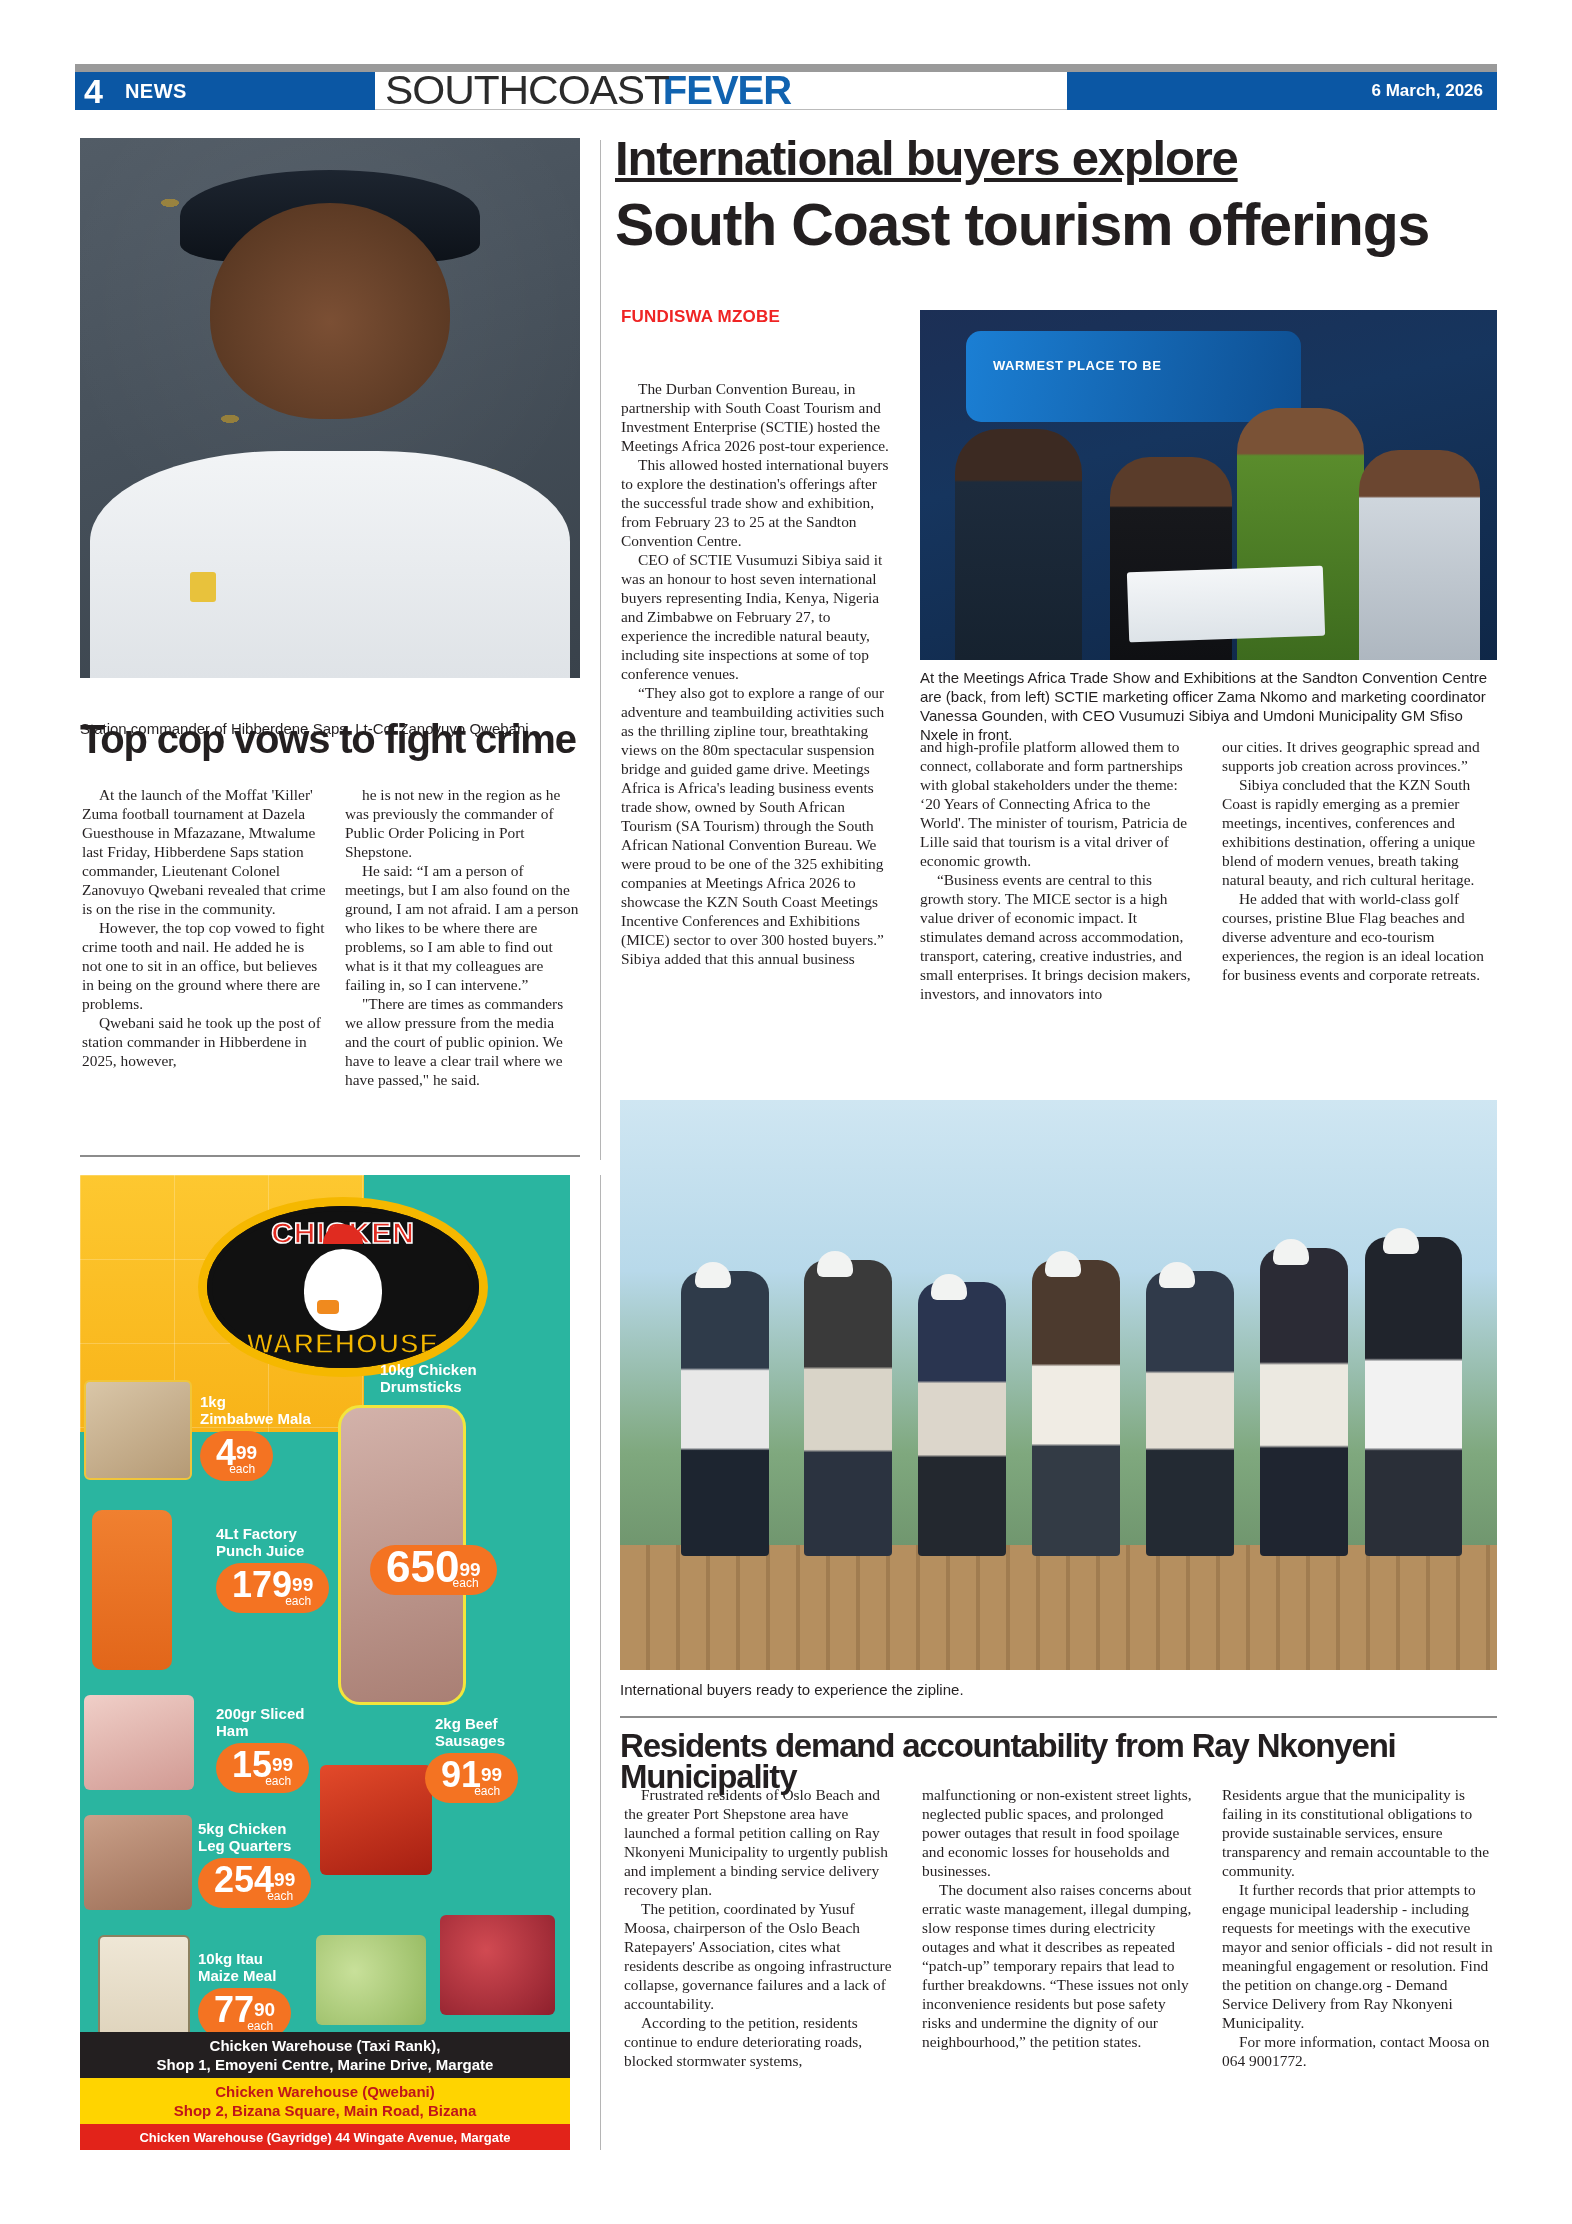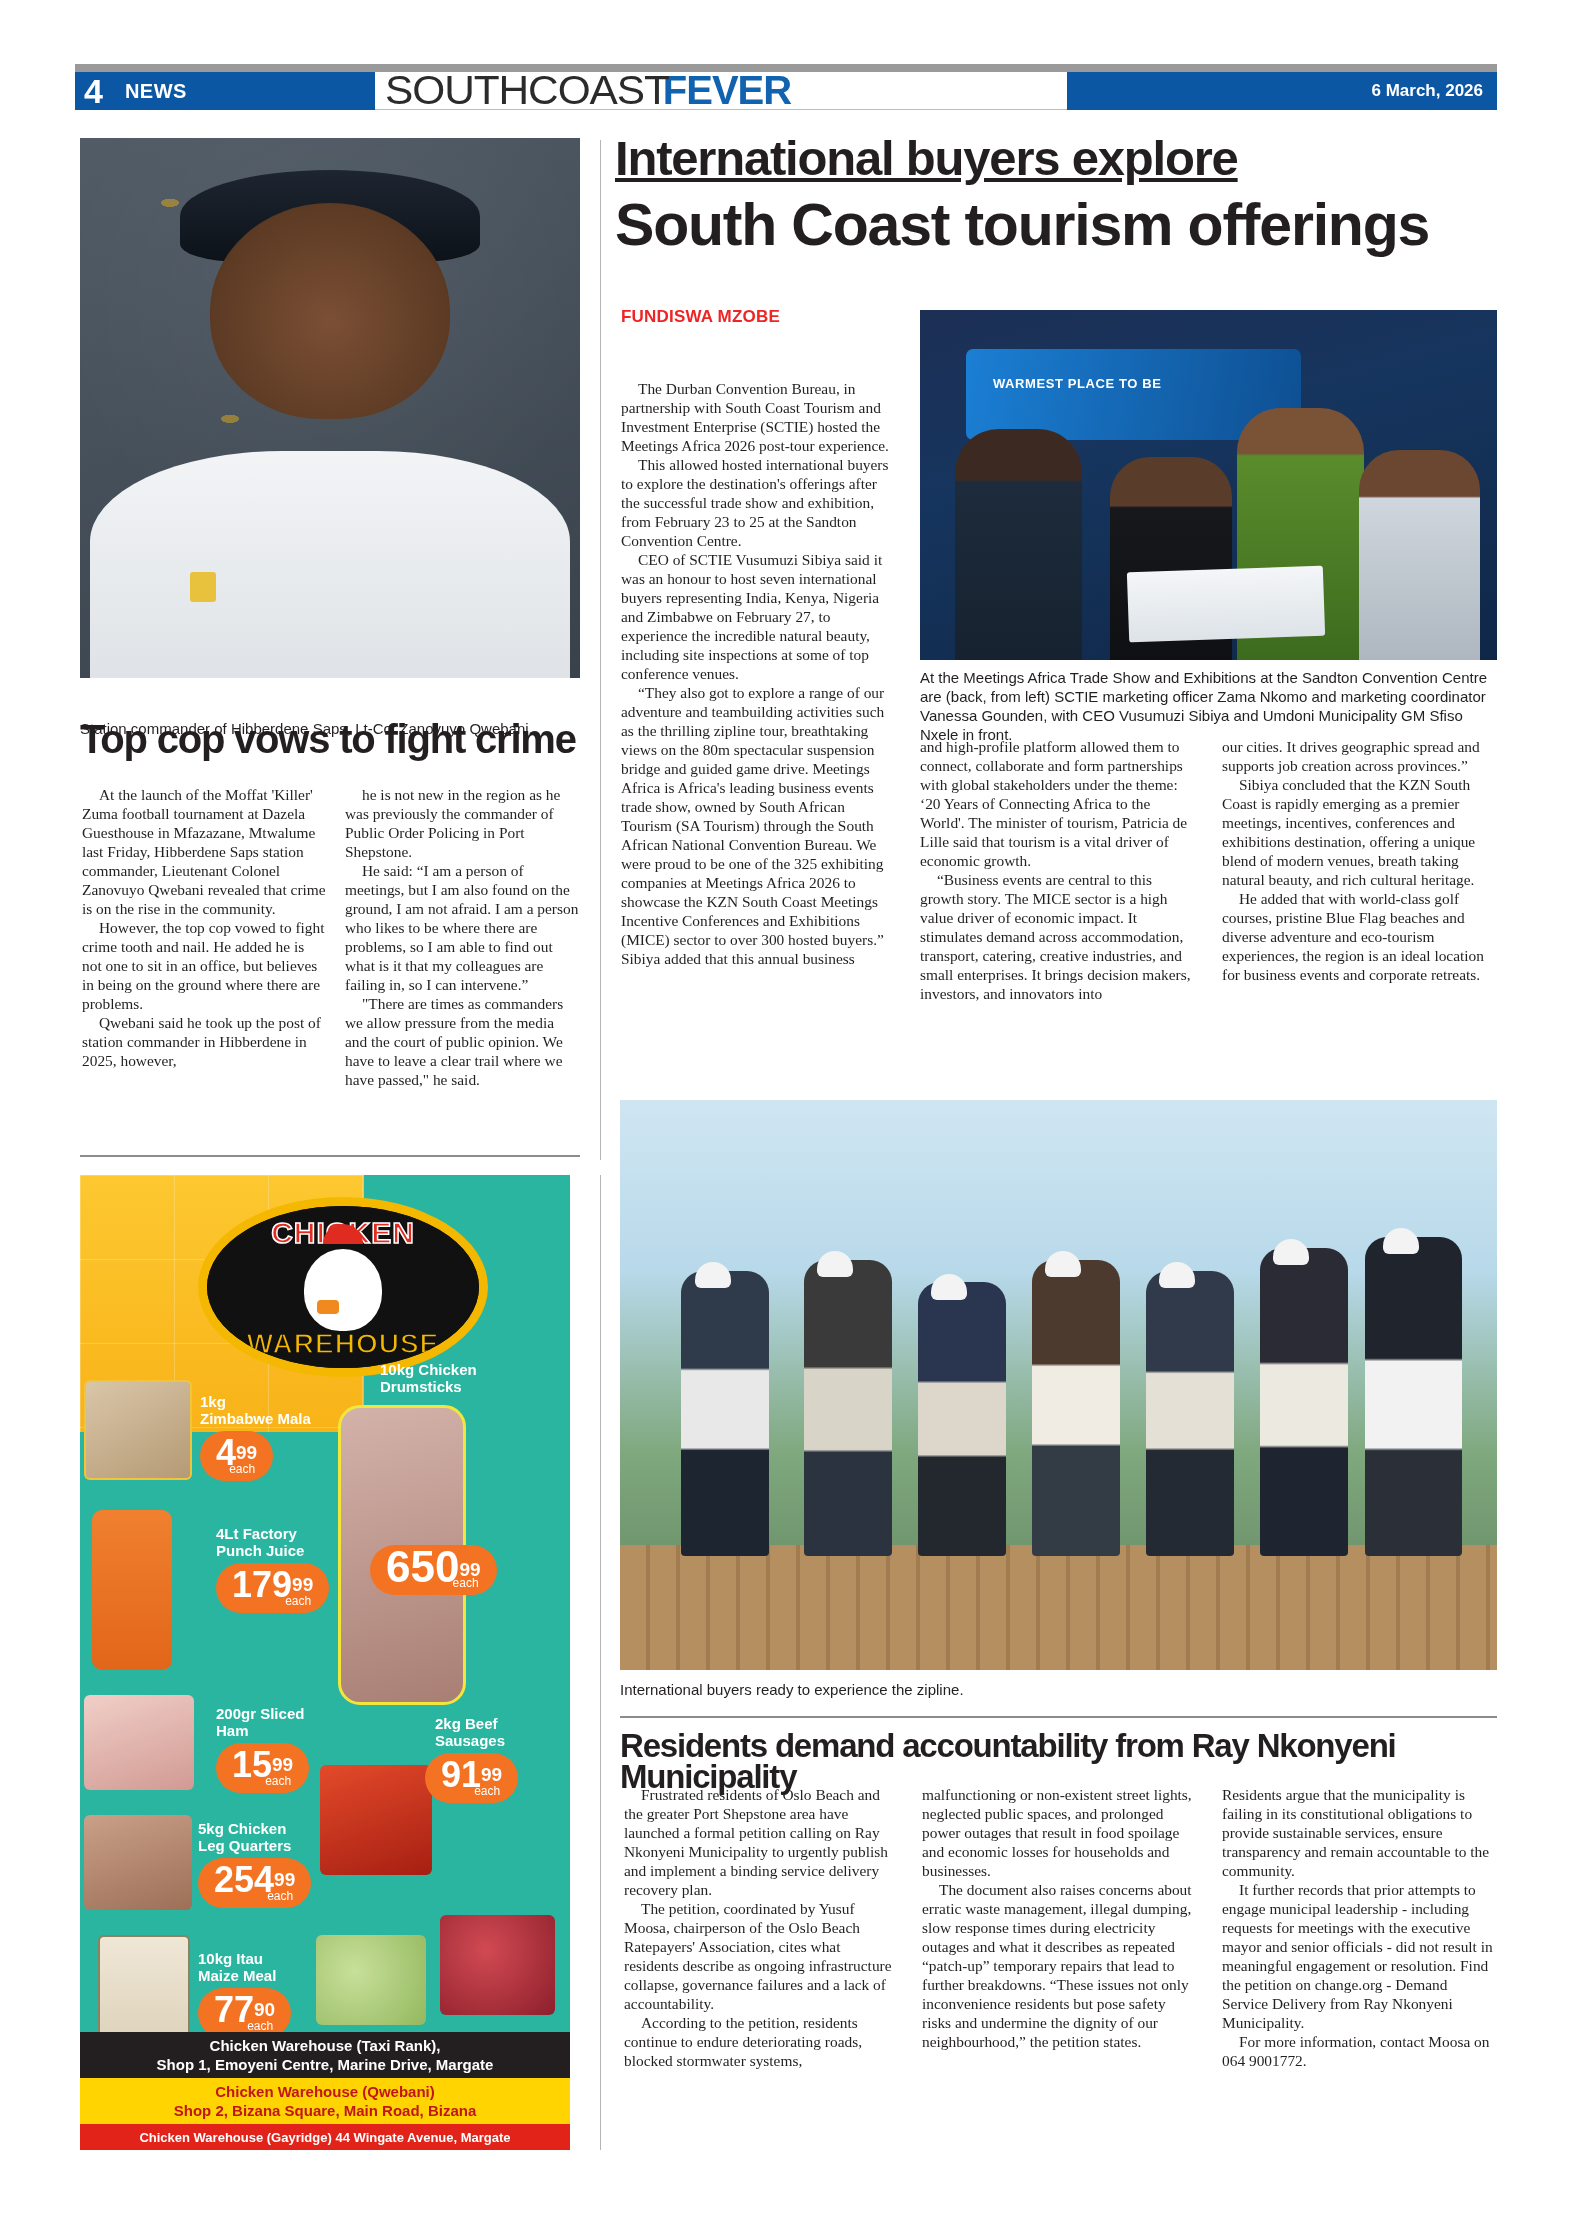--- a/index.html
+++ b/index.html
@@ -97,21 +97,21 @@
     background: linear-gradient(180deg,#f2f4f6,#dfe3e7); border-radius: 40% 40% 0 0;
   }
   .ph-cop .badge {
     position:absolute; left:22%; bottom:14%; width:26px; height:30px;
     background:#e8c23c; border-radius:3px;
   }
 
   .ph-trade { background: linear-gradient(165deg,#1c2f55 0%,#16355e 38%,#0f2747 100%); }
   .ph-trade .screen {
     position:absolute; left:8%; top:6%; width:58%; height:26%;
-    background: linear-gradient(100deg,#1b7fd4,#0e4f92); border-radius:7px;margin-top:18px;
+    background: linear-gradient(100deg,#1b7fd4,#0e4f92); border-radius:15px;
   }
   .ph-trade .screen span {
     position:absolute; left:8%; top:30%; color:#fff; font-family:"Liberation Sans",sans-serif;
     font-weight:bold; font-size:13px; letter-spacing:.6px;
   }
   .ph-trade .p1,.ph-trade .p2,.ph-trade .p3,.ph-trade .p4 { position:absolute; bottom:0; }
   .ph-trade .p1 { left:6%; width:22%; height:66%;
     background:linear-gradient(180deg,#3c2a22 0%,#3c2a22 22%,#1d2b3c 23%,#16222f 100%); border-radius:44px 44px 0 0;}
   .ph-trade .p2 { left:33%; width:21%; height:58%;
     background:linear-gradient(180deg,#5a3c2a 0%,#5a3c2a 24%,#17181c 25%,#0f1013 100%); border-radius:40px 40px 0 0;}

